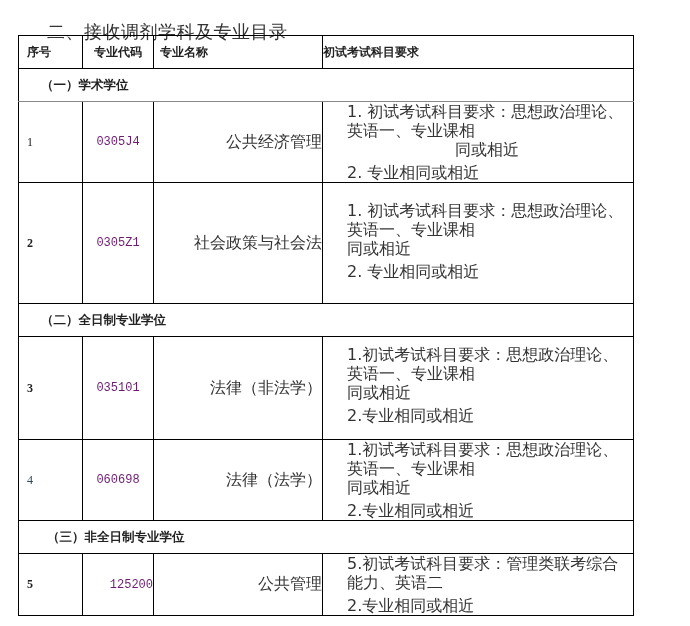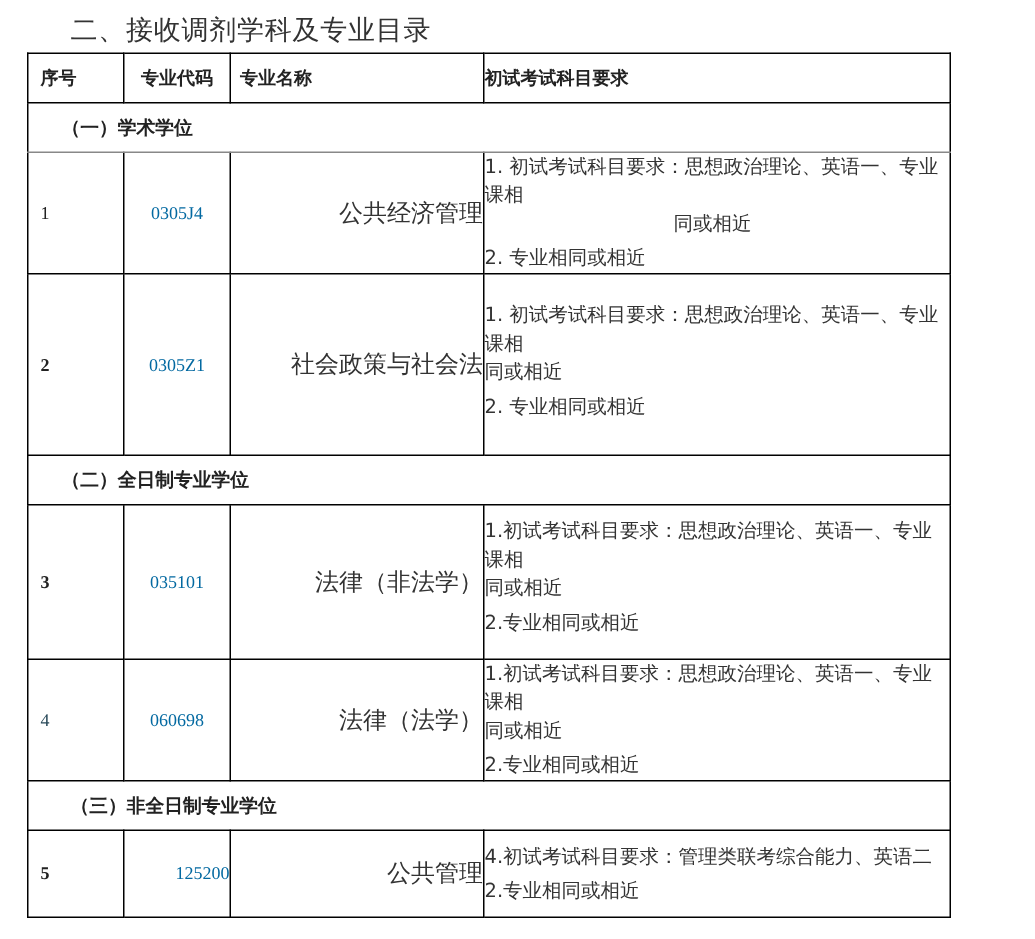--- a/index.html
+++ b/index.html
@@ -1,32 +1,32 @@
 <!DOCTYPE html>
 <html><head>
   <meta charset="utf-8">
   <style>
     html, body { margin: 0; padding: 0; background: #ffffff; }
     body { width: 690px; height: 626px; position: relative; overflow: hidden;
            font-family: "DejaVu Sans", "Liberation Sans", sans-serif; color: #222; }
-    .title { position: absolute; left: 47px; top: 8px; font-size: 18px; color: #333;
+    .title { position: absolute; left: 47px; top: 20px; font-size: 18px; color: #333;
              letter-spacing: 0.5px; font-family: "DejaVu Serif", "Liberation Serif", serif; }
     table { position: absolute; left: 18px; top: 35px; border-collapse: collapse; table-layout: fixed; }
     td { border: 1px solid #000; padding: 0; font-size: 12px; vertical-align: middle; }
     .hdr td { height: 32px; font-weight: bold; font-size: 12px; }
     .hdr .c-idx { padding-left: 8px; }
     .hdr .c-code { text-align: center; }
     .hdr .c-name { padding-left: 6px; }
     .hdr .c-req { }
     .sec td { height: 32px; font-weight: bold; font-size: 12.5px; padding-left: 22px; }
     .sec.s3 td { padding-left: 28px; border-radius: 10px; }
     .row .c-idx { padding-left: 8px; font-family: "Liberation Serif", "DejaVu Serif", serif; font-size: 12px; }
-    .row .c-code { text-align: center; font-family: Liberation Serif, serif; font-size: 12px; color: #0369a1; }
+    .row .c-code { text-align: center; font-family: Liberation Mono, monospace; font-size: 12px; color: #701a75; }
     .row .c-name { text-align: right; font-size: 16px; color: #333; }
-    .row .c-req { padding: 0 6px 0 0; font-size: 13px; color: #333; line-height: 19px; }
+    .row .c-req { padding: 0 6px 0 24px; font-size: 16px; color: #333; line-height: 19px; }
     .row.r5 .c-code { text-align: right; padding-left: 6px; }
     .row.r5 .c-name { padding-left: 30px; }
     .req-line { display: block; }
     .req-line + .req-line { margin-top: 4px; }
     .center-wrap { text-align: center; }
     .light { border-bottom-color: #888; }
     .bold-idx { font-weight: bold; }
   </style>
 </head>
 <body>
@@ -105,18 +105,18 @@
   </tr>
 
   <tr class="sec s3">
     <td colspan="4">（三）非全日制专业学位</td>
   </tr>
   <tr class="row r5" style="height:58px">
     <td class="c-idx bold-idx">5</td>
     <td class="c-code">125200</td>
     <td class="c-name">公共管理</td>
     <td class="c-req">
-      <span class="req-line">4.初试考试科目要求：管理类联考综合能力、英语二</span>
+      <span class="req-line">5.初试考试科目要求：管理类联考综合能力、英语二</span>
       <span class="req-line">2.专业相同或相近</span>
     </td>
   </tr>
 </tbody>
   </table>
 
 </body></html>

